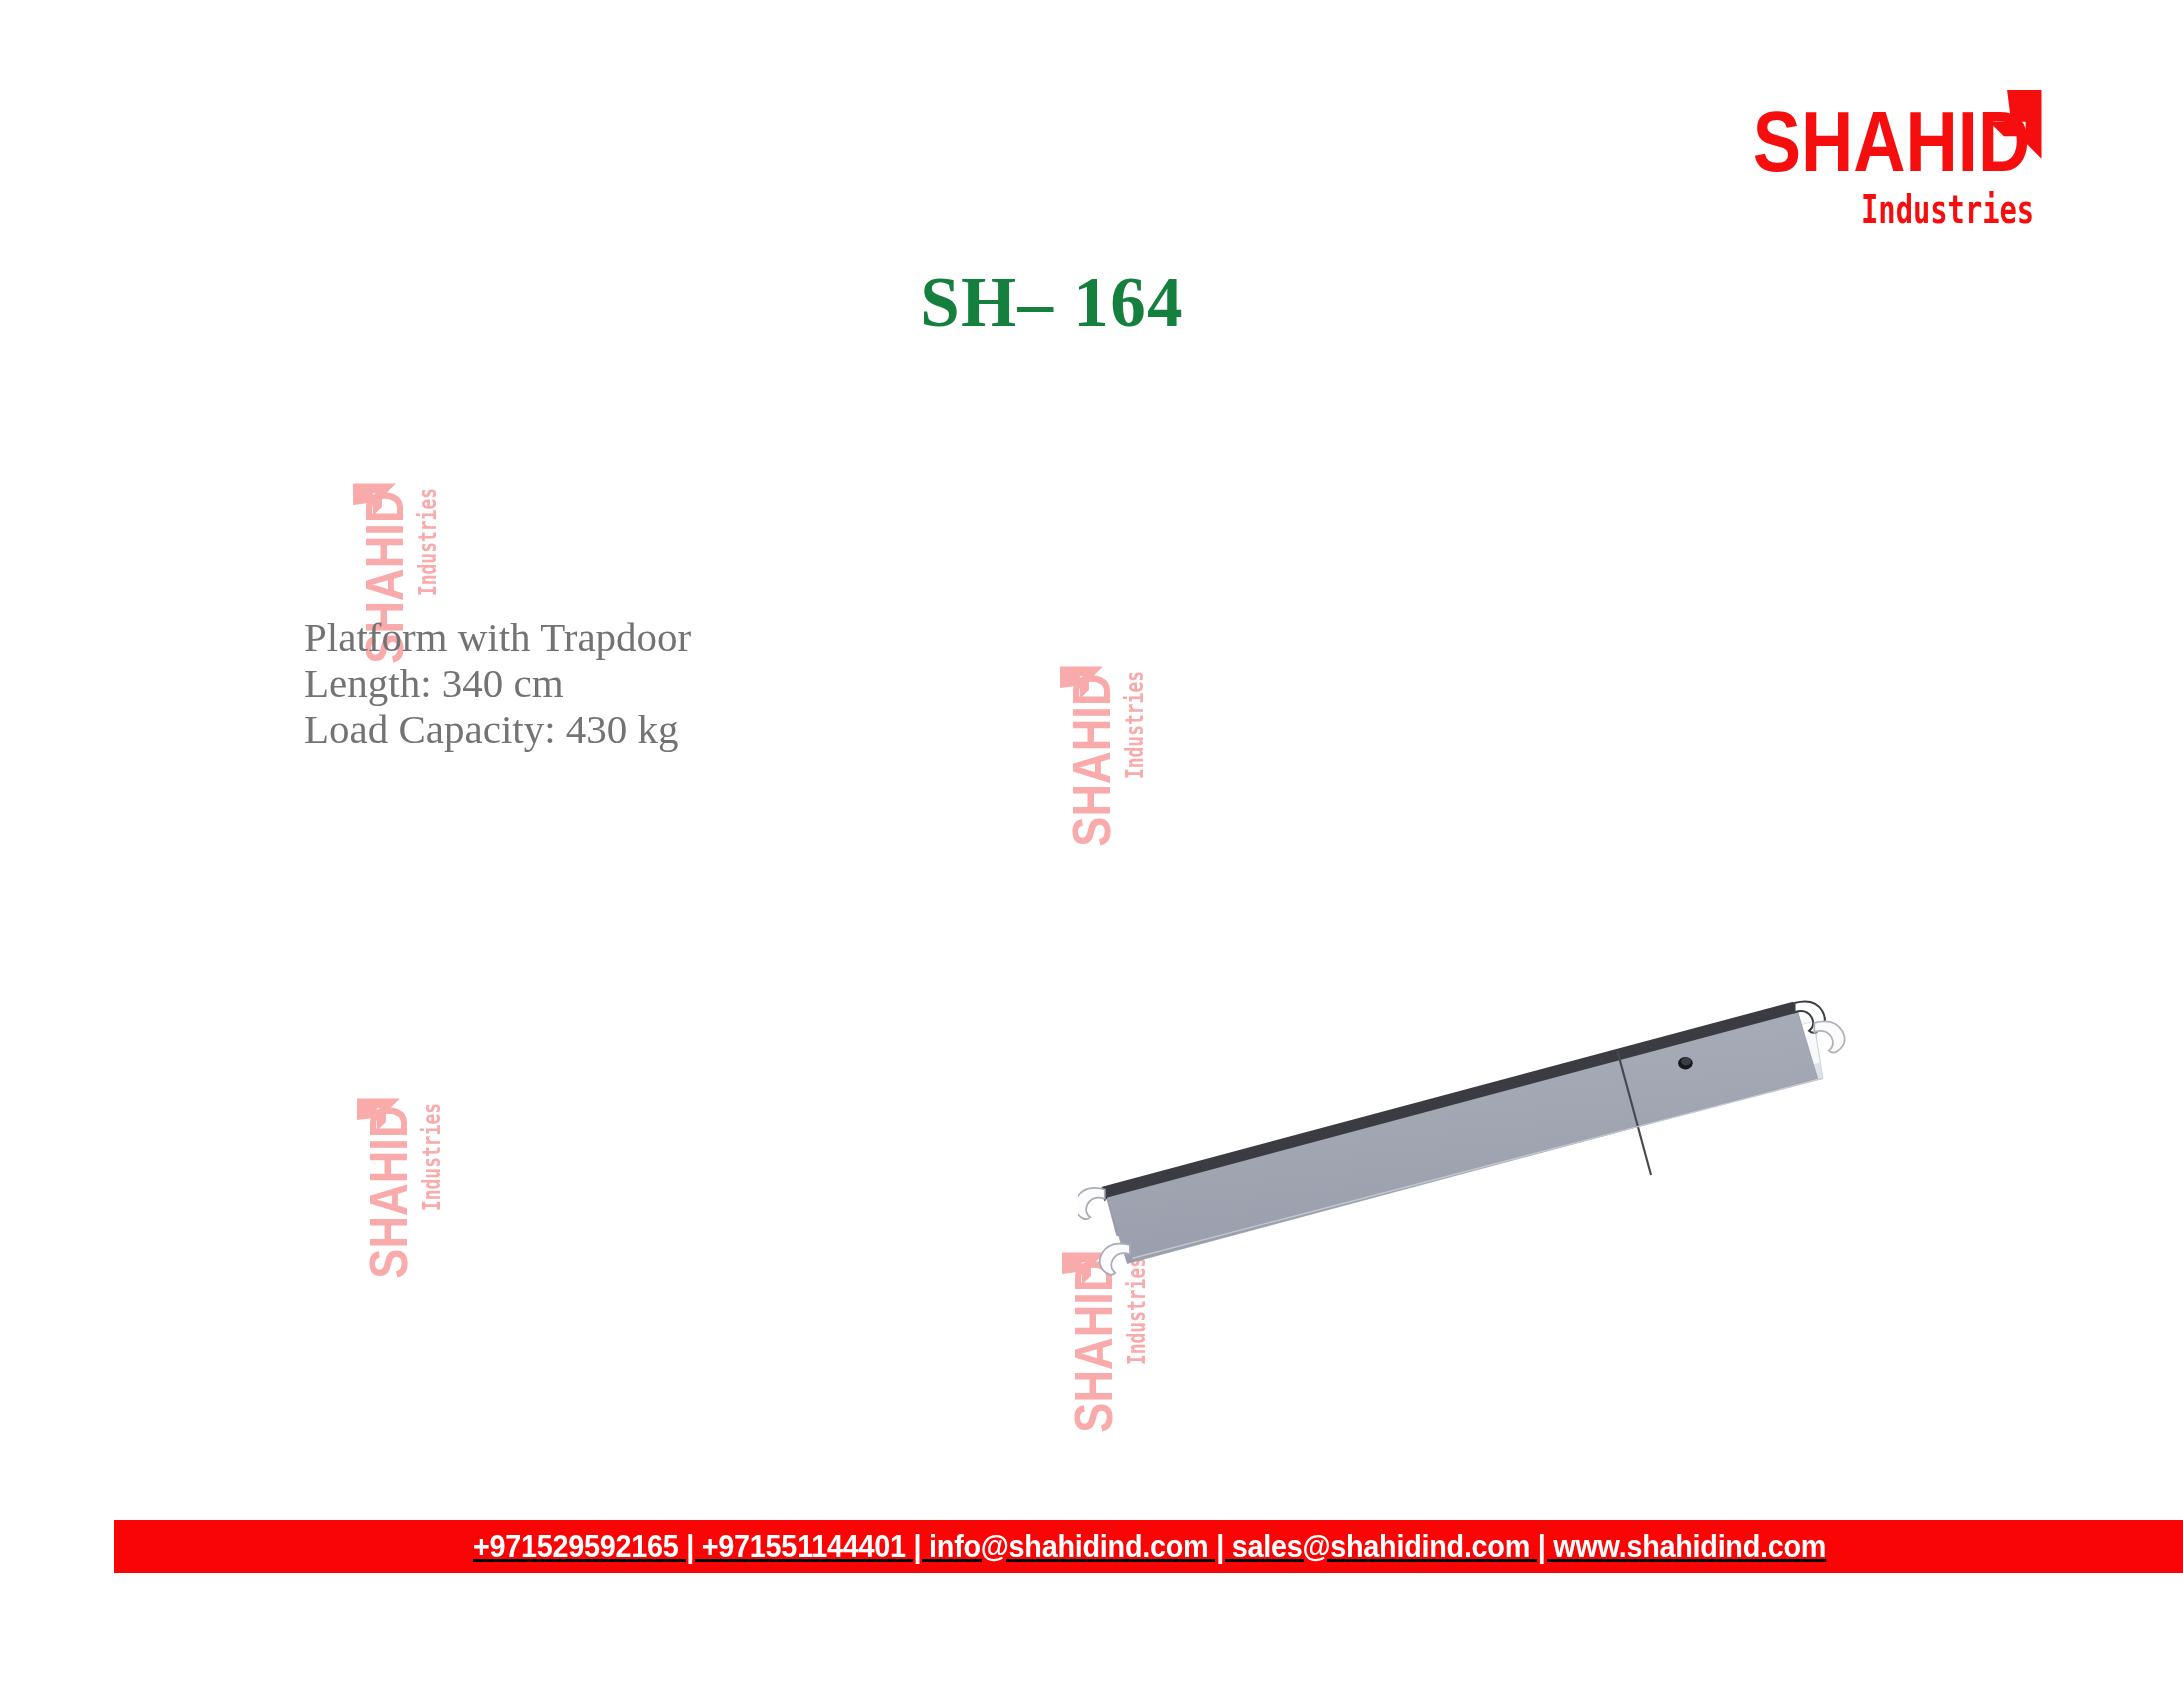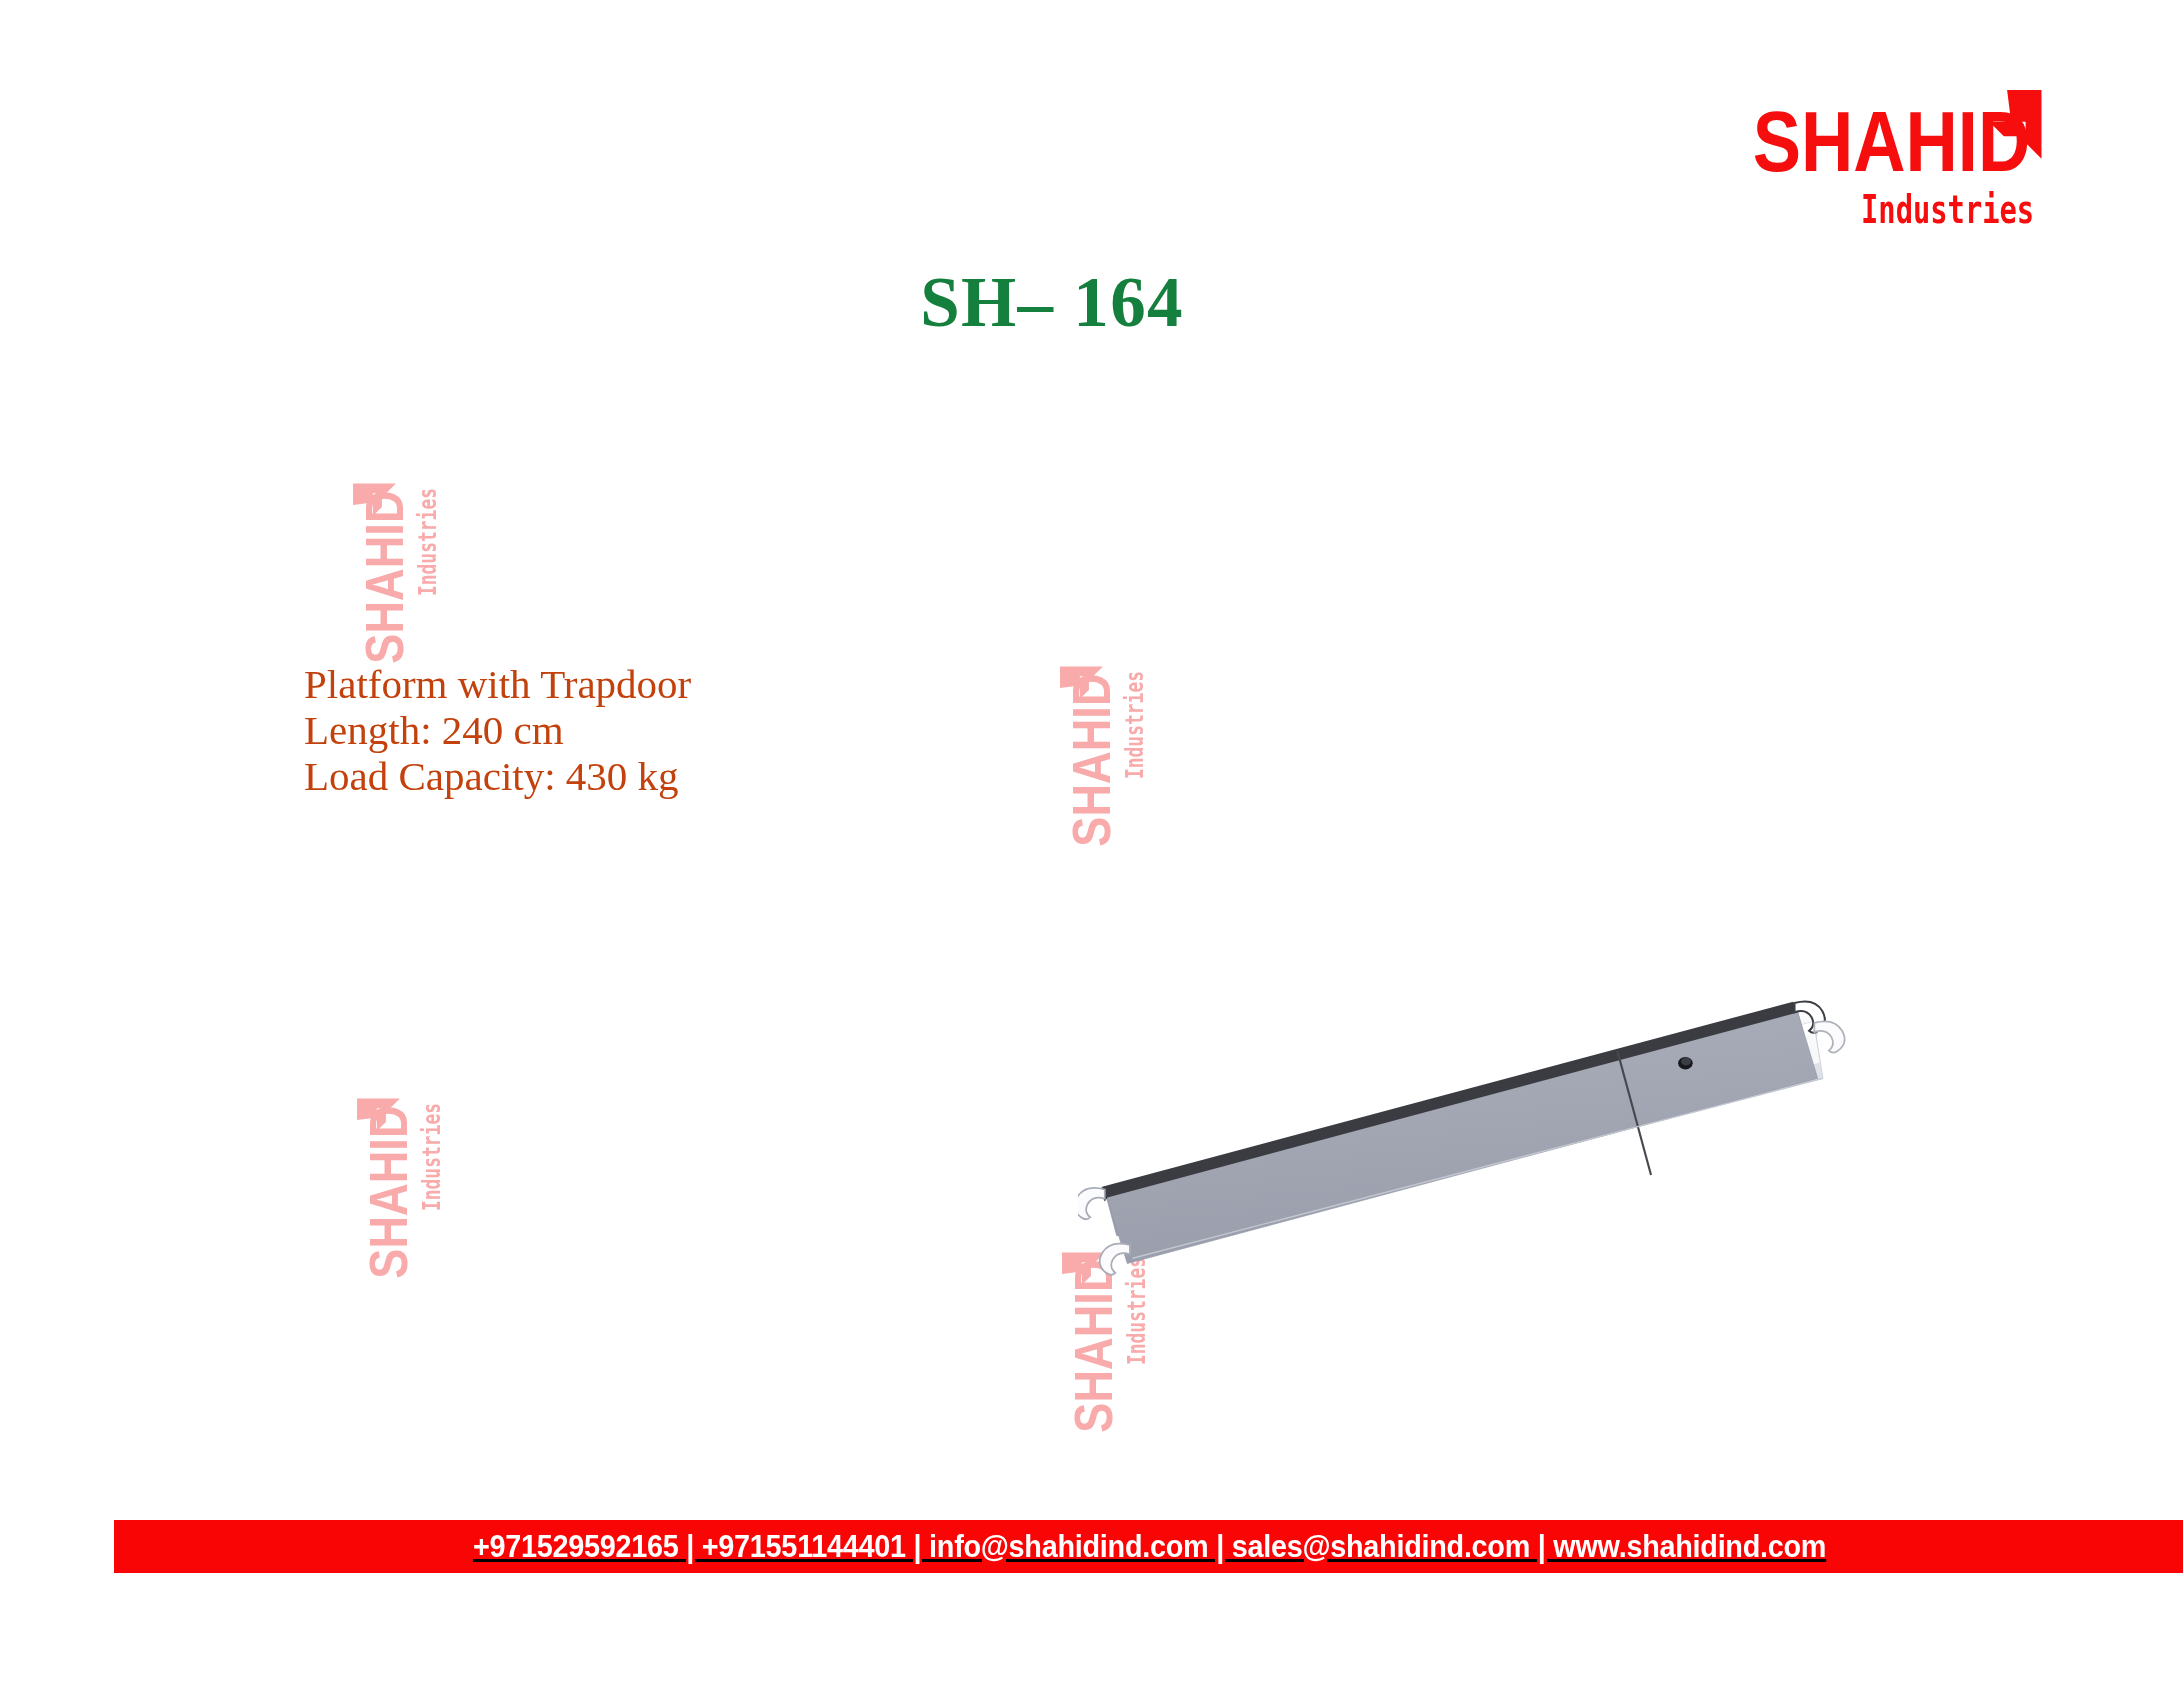--- a/index.html
+++ b/index.html
@@ -48,24 +48,23 @@
   }
 
   
   #spec-block {
     position: absolute;
     left: 304px;
     top: 615px;
     font-family: "Liberation Serif", "DejaVu Serif", serif;
     font-size: 41px;
     line-height: 1.12;
-    color: #c2410c;
+    color: #737373;
     white-space: nowrap;
     z-index: 5;
-    margin-top: 47px;
   }
   #spec-block .spec-line { display: block; }
 
   
   .watermark {
     position: absolute;
     width: 198px;
     height: 96px;
     transform-origin: center center;
     opacity: 1;
@@ -164,21 +163,21 @@
     <svg class="logo-svg" viewBox="0 0 480 230" xmlns="http://www.w3.org/2000/svg">
       <path d="M393 6 L445 6 L445 110 L421 86 L421 54 L399 54 Z" fill="#f9aaaa"></path>
       <path d="M366 54 L399 54 L421 76 L388 76 Z" fill="#f9aaaa"></path>
       <text x="8" y="128" font-family="'Liberation Sans','DejaVu Sans',sans-serif" font-weight="bold" font-size="128" fill="#f9aaaa" textLength="420" lengthAdjust="spacingAndGlyphs">SHAHID</text>
       <text x="172" y="208" font-family="'DejaVu Sans Mono','Liberation Mono',monospace" font-weight="bold" font-size="60" fill="#f9aaaa" textLength="262" lengthAdjust="spacingAndGlyphs">Industries</text>
     </svg>
   </div>
 
   <div id="spec-block">
     <span class="spec-line">Platform with Trapdoor</span>
-    <span class="spec-line">Length: 240 cm</span>
+    <span class="spec-line">Length: 340 cm</span>
     <span class="spec-line">Load Capacity: 430 kg</span>
   </div>
 
   <div id="product-image">
     <svg viewBox="0 0 1180 620" xmlns="http://www.w3.org/2000/svg">
       <defs>
         <linearGradient id="deckGrad" x1="0" y1="0" x2="0.25" y2="1">
           <stop offset="0%" stop-color="#abaeba"></stop>
           <stop offset="55%" stop-color="#a2a6b3"></stop>
           <stop offset="100%" stop-color="#9a9eac"></stop>

